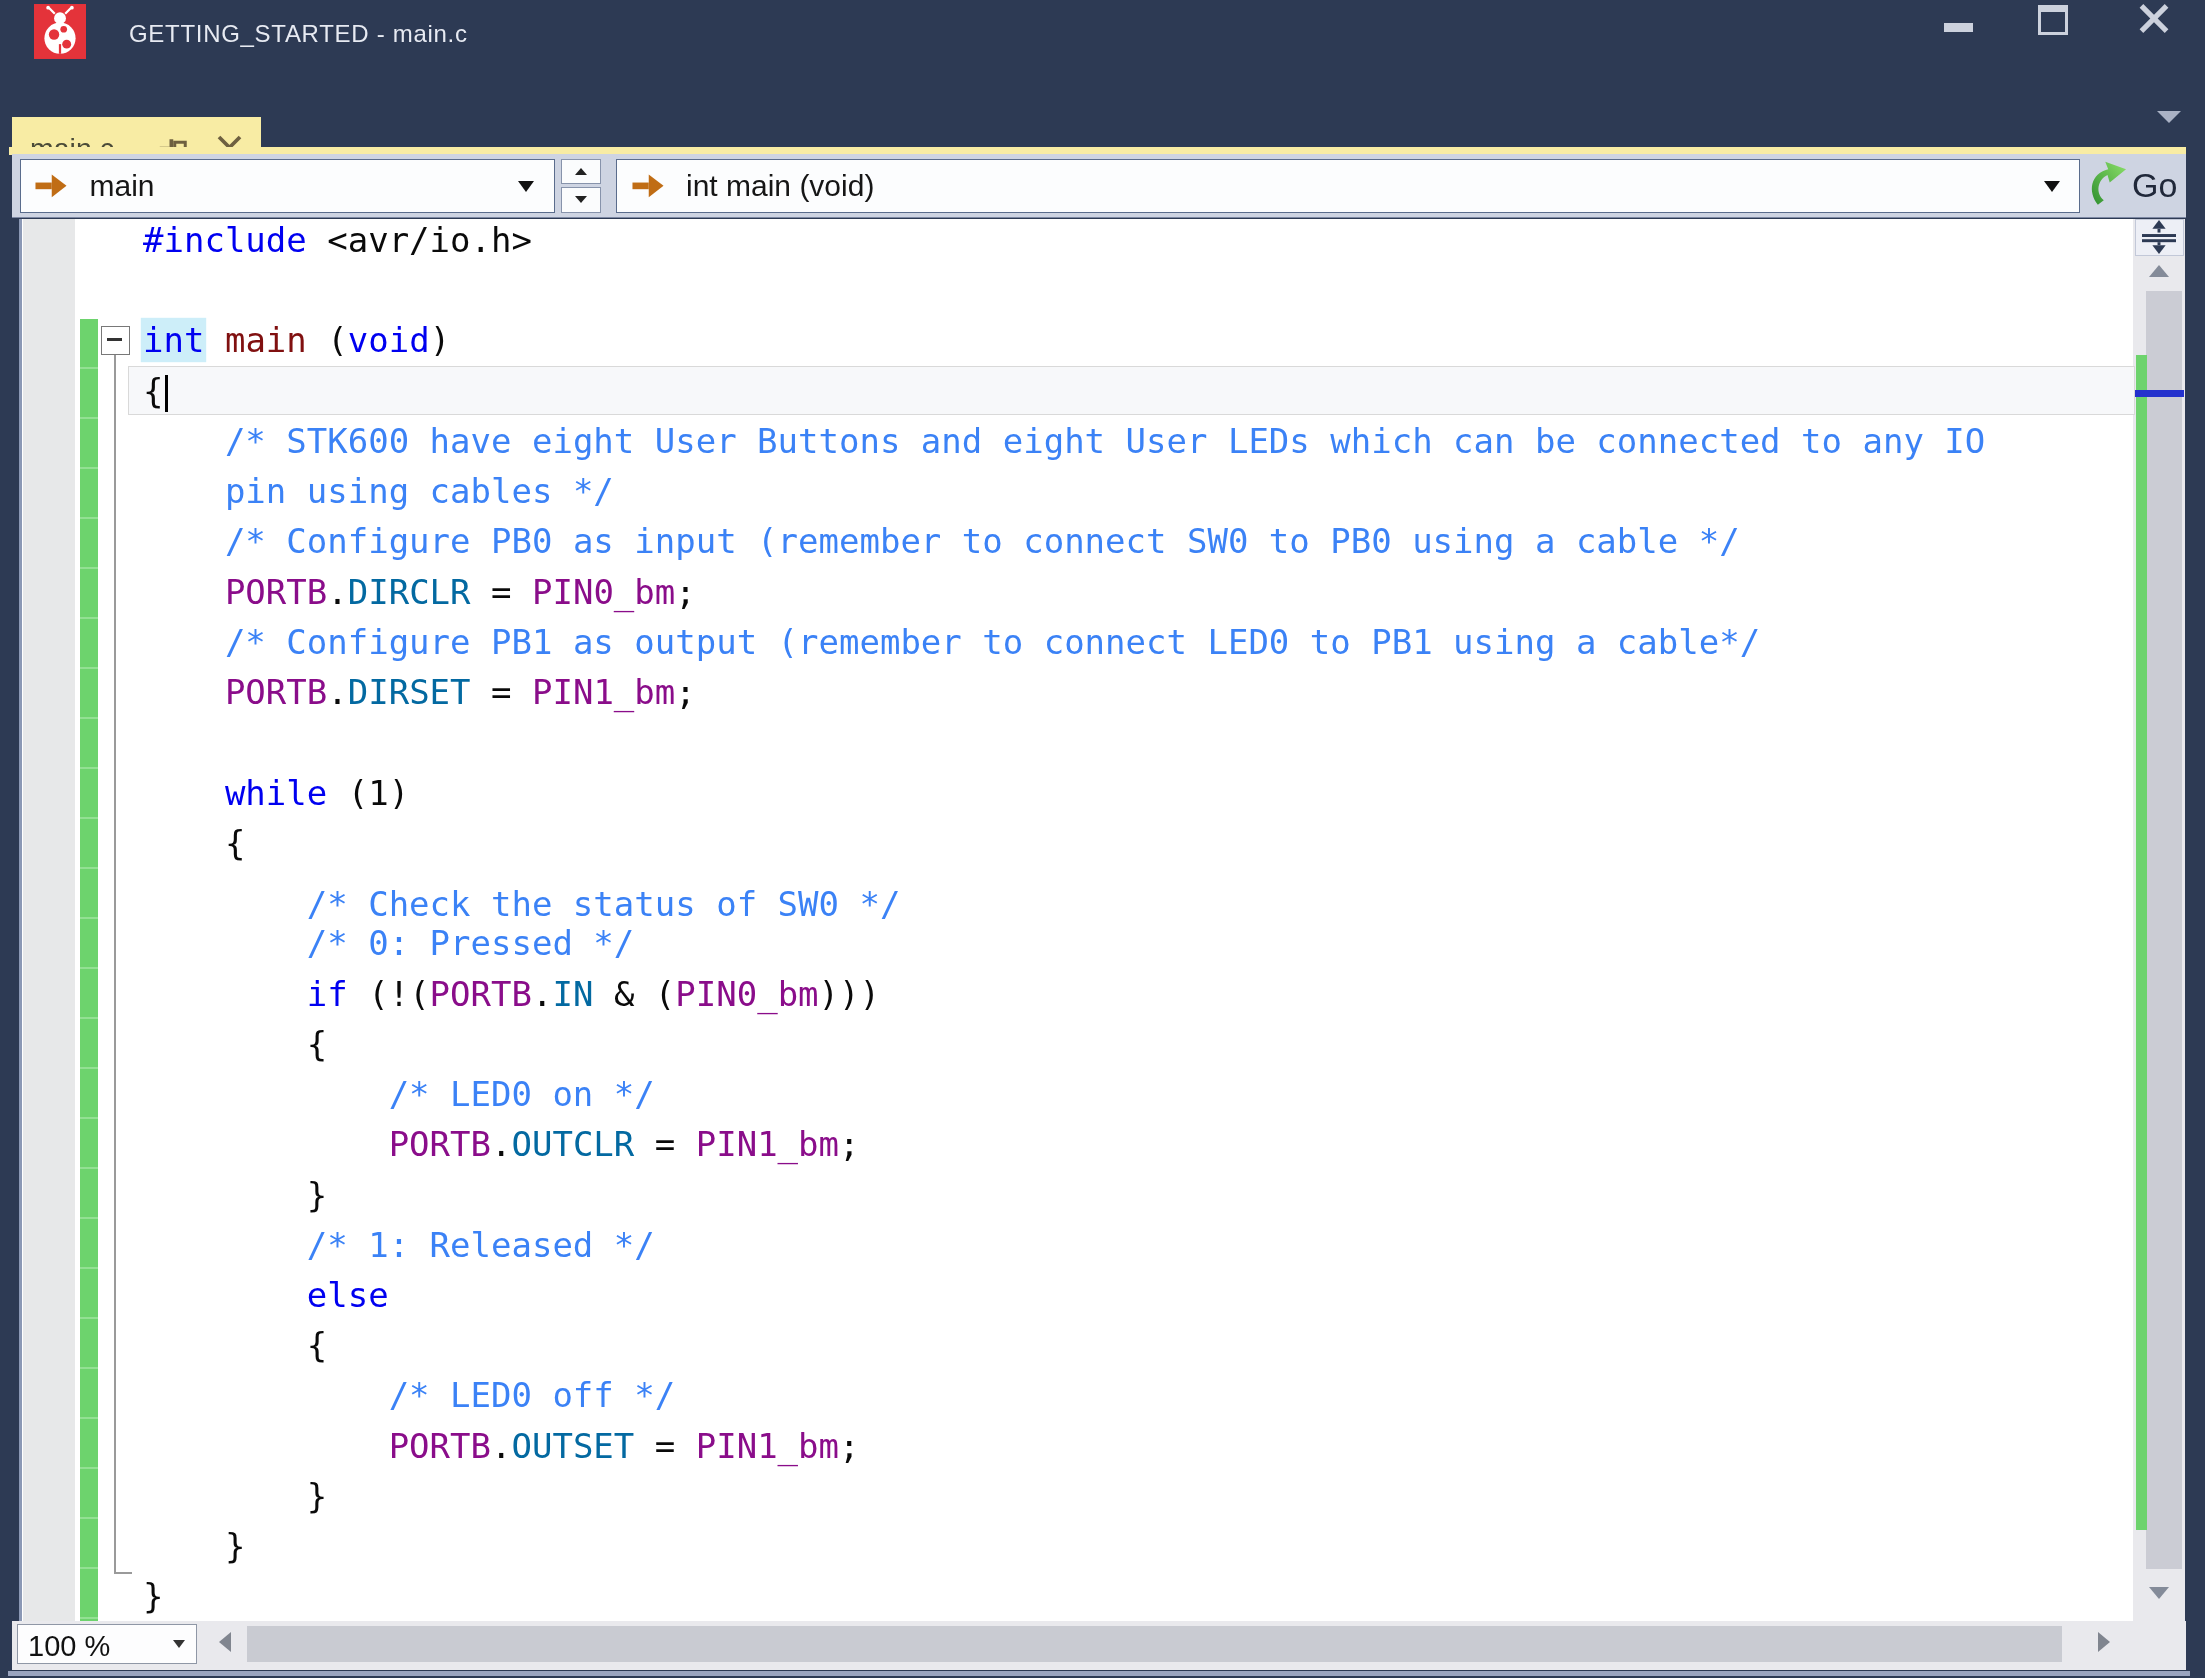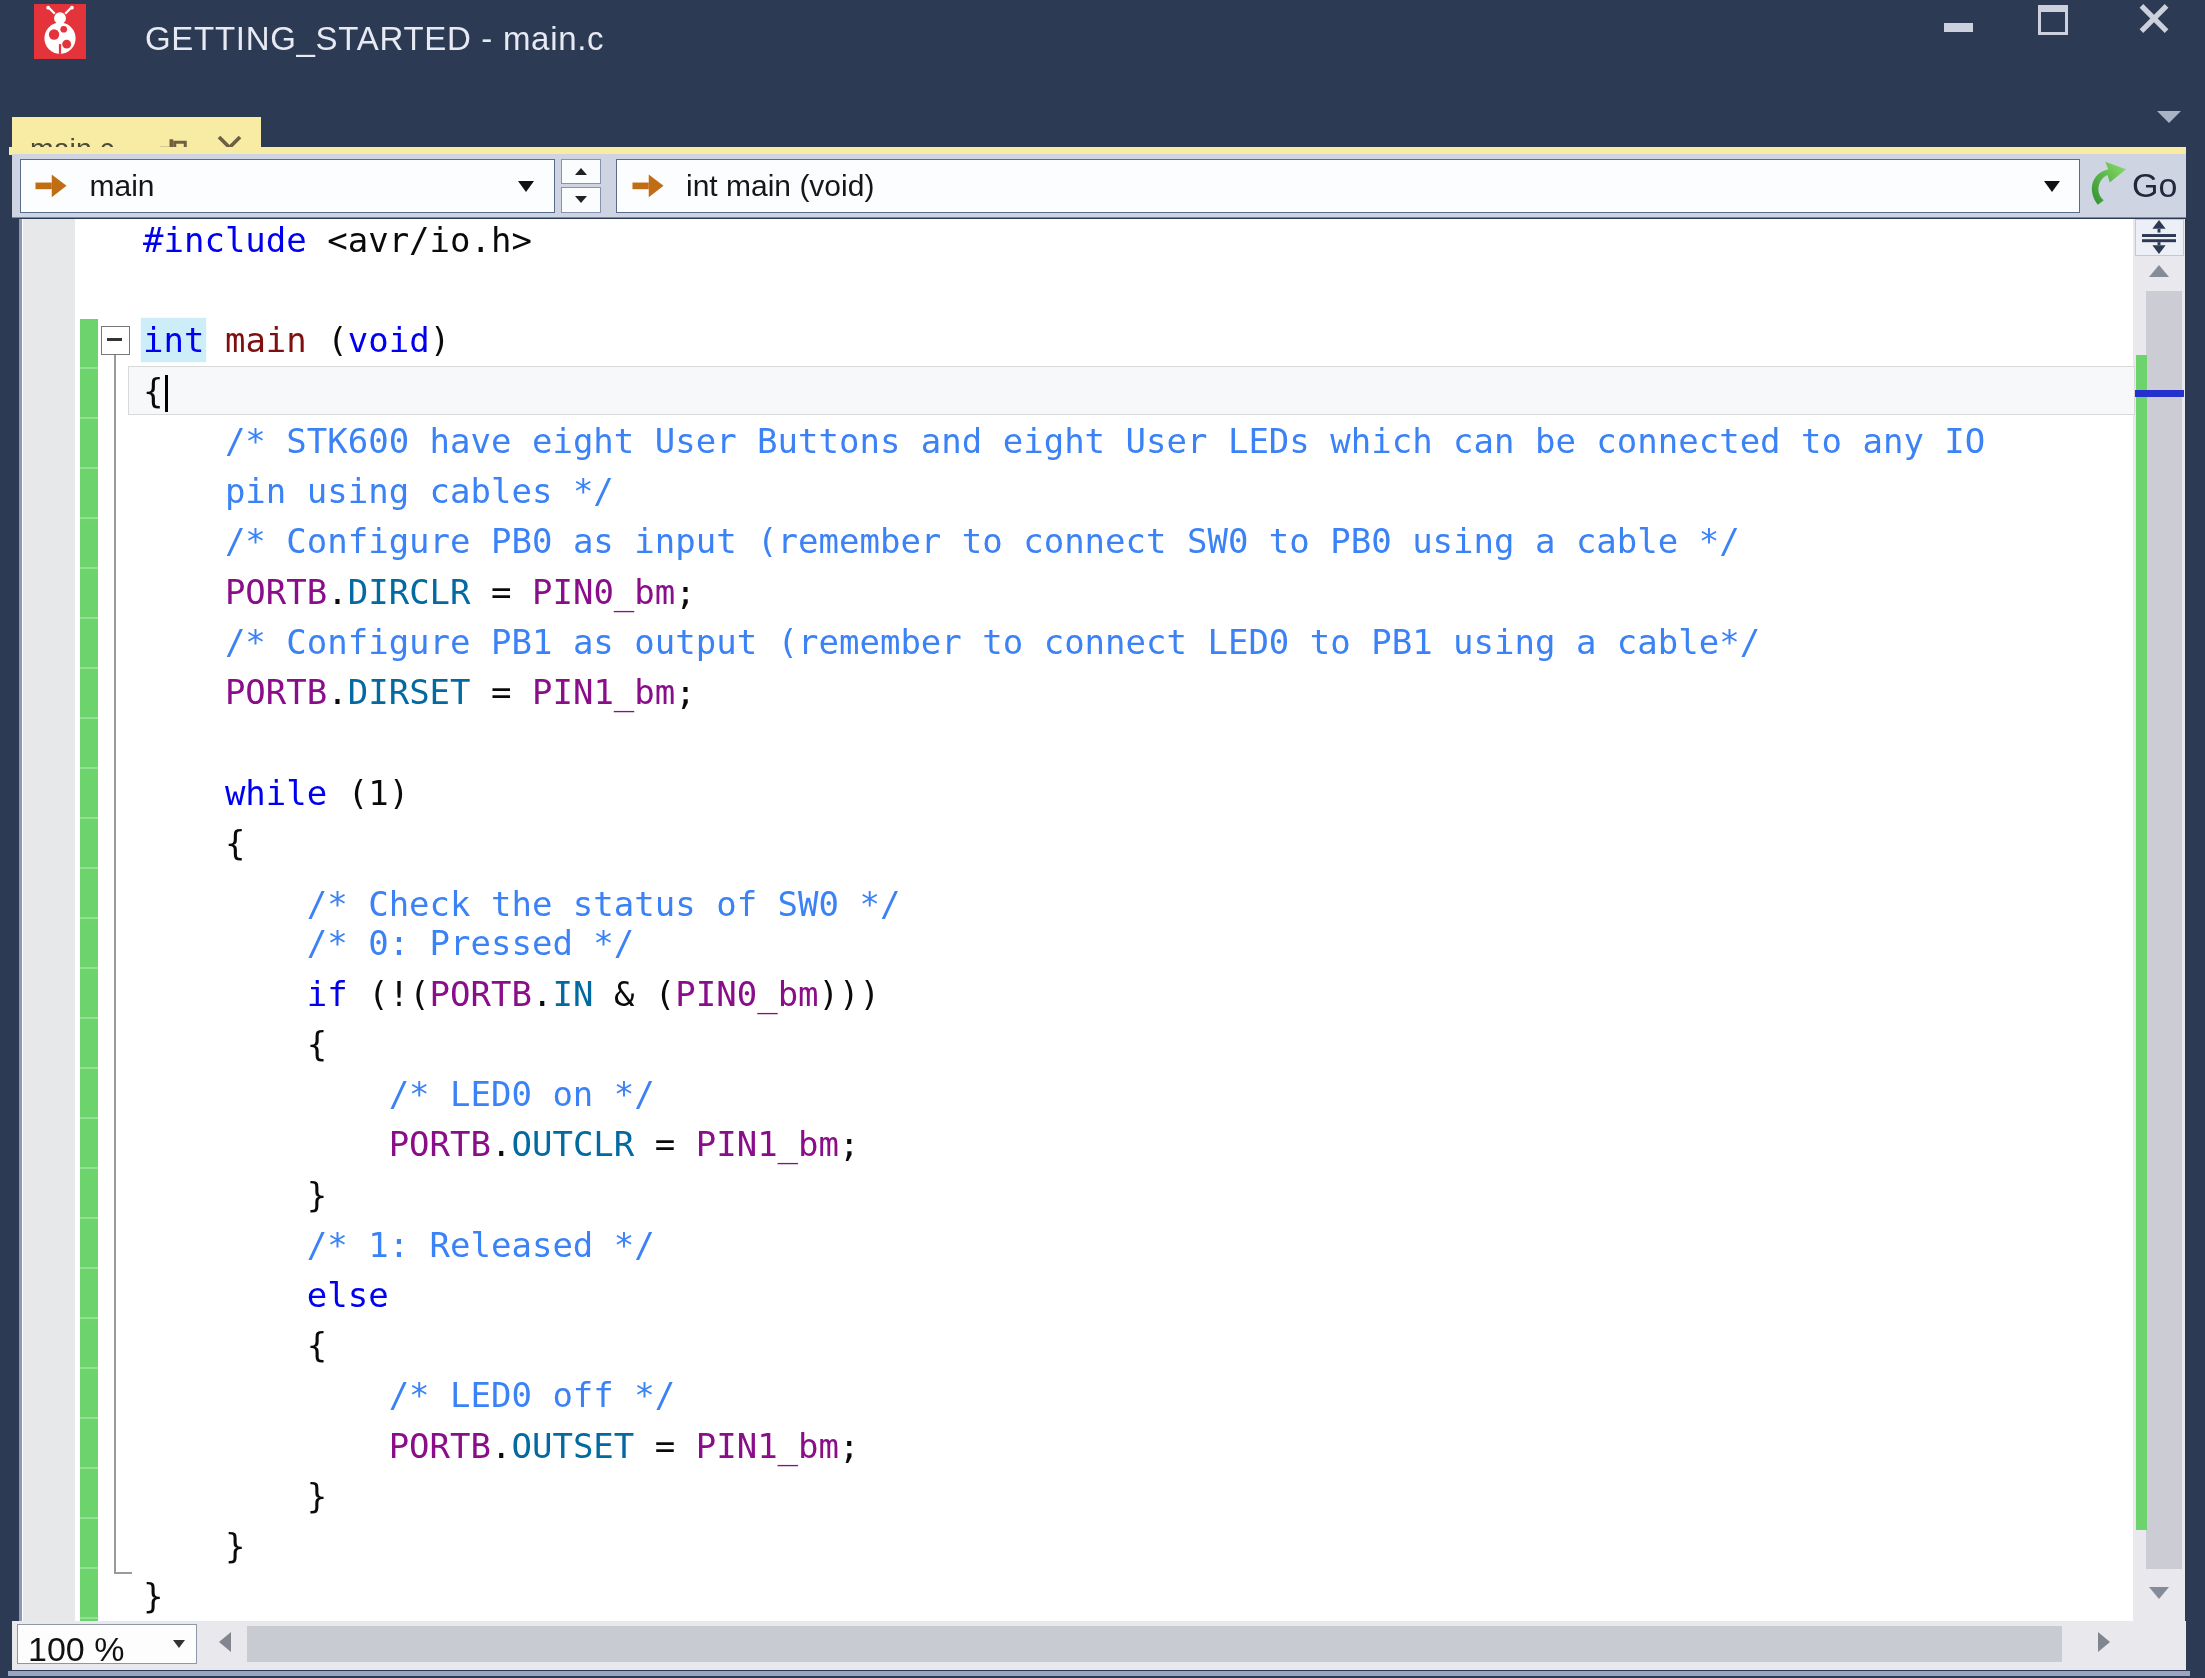--- a/index.html
+++ b/index.html
@@ -3,21 +3,21 @@
 <meta charset="utf-8">
 <style>
   html,body{margin:0;padding:0;}
   body{width:2205px;height:1679px;background:#2d3a54;position:relative;overflow:hidden;
        font-family:"Liberation Sans",sans-serif;}
   .abs{position:absolute;}
 
   
   .titlebar{left:0;top:0;width:2205px;height:86px;background:#2d3a54;}
   .app-icon{left:34px;top:3.7px;width:52px;height:55px;}
-  .window-title{left:145px;top:20px;font-size:33px;color:#e7eaf2;letter-spacing:0.7px;}
+  .window-title{left:129px;top:20px;font-size:24px;color:#e7eaf2;letter-spacing:0.7px;}
   .btn-min{left:1944px;top:22.5px;width:28.5px;height:9.7px;background:#ccd1dd;}
   .btn-max{left:2038px;top:4.5px;width:30px;height:30px;box-sizing:border-box;
            border:3.7px solid #ccd1dd;border-top-width:7.5px;}
   .btn-close{left:2137px;top:1.5px;width:34px;height:33px;}
 
   
   .tab{left:12px;top:85px;width:249px;height:61px;background:#f8eca4;margin-top:32px;}
   .tab-label{left:18px;top:15px;font-size:28.5px;color:#4b4b38;}
   .pin-icon{left:147px;top:16.5px;width:28.5px;height:28.5px;}
   .tab-close{left:204px;top:16.5px;width:27px;height:27px;}
@@ -85,21 +85,21 @@
   .v-annot{position:absolute;left:3px;top:136px;width:10.5px;height:1175px;background:#6dd36d;}
   .v-caret-mark{position:absolute;left:1.5px;top:171px;width:49px;height:6.7px;background:#2431cd;}
   .v-down{position:absolute;left:15.7px;top:1368px;width:0;height:0;
     border-left:10.5px solid transparent;border-right:10.5px solid transparent;
     border-top:12.7px solid #848b99;}
 
   
   .bottombar{left:12px;top:1621px;width:2174px;height:49px;background:#e9e9ed;}
   .zoom-box{position:absolute;left:4.5px;top:3px;width:180px;height:40px;background:#fdfdfe;
             border:1.5px solid #8f97a6;box-sizing:border-box;}
-  .zoom-label{position:absolute;left:10.5px;top:4.5px;font-size:34px;color:#111;}
+  .zoom-label{position:absolute;left:10.5px;top:4.5px;font-size:29px;color:#111;}
   .zoom-tri{position:absolute;right:10.5px;top:15px;width:0;height:0;
     border-left:6.7px solid transparent;border-right:6.7px solid transparent;
     border-top:8.2px solid #333;}
   .h-left{position:absolute;left:207px;top:11.2px;width:0;height:0;
     border-top:10.5px solid transparent;border-bottom:10.5px solid transparent;
     border-right:12.7px solid #80858f;}
   .h-thumb{position:absolute;left:235px;top:5.2px;width:1815px;height:36px;background:#c9cbd2;}
   .h-right{position:absolute;left:2086px;top:11.2px;width:0;height:0;
     border-top:10.5px solid transparent;border-bottom:10.5px solid transparent;
     border-left:12.7px solid #80858f;}

